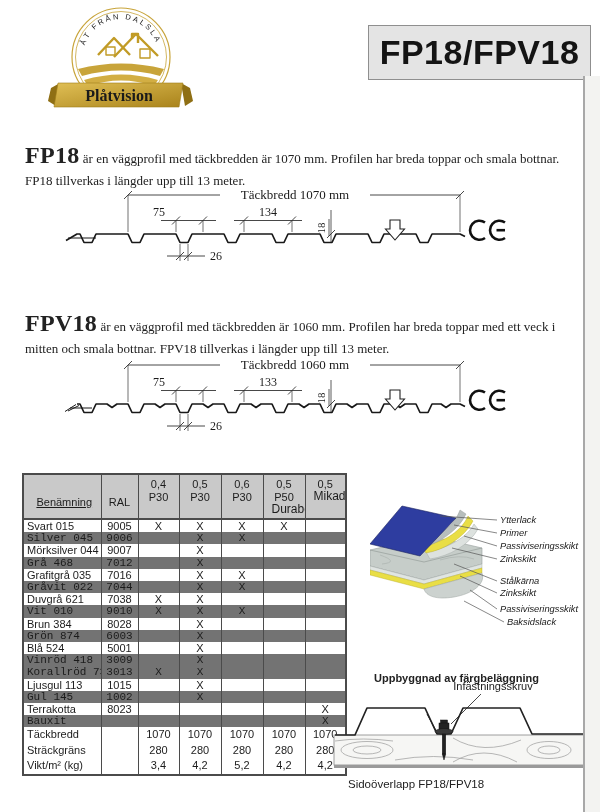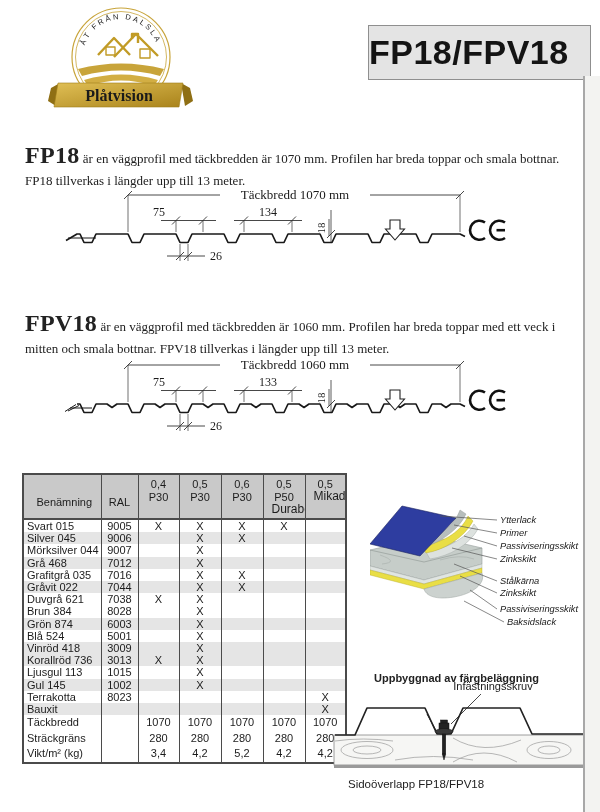--- a/index.html
+++ b/index.html
@@ -2,39 +2,39 @@
 <html><head>
 <meta charset="utf-8">
 <style>
   html,body{margin:0;padding:0;background:#ffffff;}
   .page{position:relative;width:600px;height:812px;background:#ffffff;overflow:hidden;
         font-family:"Liberation Serif",serif;color:#1d1d1d;}
   .abs{position:absolute;}
 
   
   .title-box{left:368px;top:25px;width:221px;height:53px;background:#e4e4e4;
-             border:1px solid #8f8f8f;text-align:left;}
+             border:1px solid #8f8f8f;text-align:center;}
   .title-box span{font:bold 34px/53px "Liberation Sans",sans-serif;color:#141414;letter-spacing:.5px;}
 
   
   .para{left:25px;width:552px;font-size:13px;line-height:21.5px;color:#222;}
   .profname{font-weight:bold;font-size:24px;letter-spacing:.3px;}
 
   
   .ctable{border-collapse:collapse;table-layout:fixed;width:323px;
           font-family:"Liberation Sans",sans-serif;font-size:11px;color:#1c1c1c;
           border:2px solid #4b4b4b;background:#fff;}
   .ctable th,.ctable td{border-left:1px solid #4b4b4b;padding:0 3px;height:12.2px;
           line-height:12.2px;font-weight:normal;white-space:nowrap;overflow:hidden;text-align:left;}
   .ctable thead th{background:#c9c9c9;border-bottom:2px solid #4b4b4b;vertical-align:top;padding:3px 8px 4px;height:auto;line-height:normal;}
-  .ctable thead th:nth-child(1){text-align:left;vertical-align:bottom;padding:16px 0 9px 4px;}
+  .ctable thead th:nth-child(1){text-align:left;vertical-align:bottom;padding:16px 0 9px 4px;text-decoration:underline;}
   .ctable thead th:nth-child(2){text-align:center;vertical-align:bottom;padding:0 0 9px 0;margin-left:16px;}
   .hl{line-height:13px;text-align:center;}
   .hsmall{font-size:12px;line-height:10px;}
-  .ctable tbody tr.stripe{background:#e5e5e5;}
+  .ctable tbody tr.stripe{background:#737373;font-family:Liberation Mono, monospace;}
   .ctable td.c{text-align:center;}
   .ctable tr.spec td{height:15.5px;line-height:15.5px;}
 
   .coating-caption{font:600 11px "Liberation Sans",sans-serif;color:#222;}
   .fasten-caption{font:11.5px "Liberation Sans",sans-serif;color:#222;}
 
   .edge-line{left:583px;top:76px;width:2px;height:736px;background:#a8a8a8;}
   .edge-strip{left:585px;top:76px;width:15px;height:736px;background:#f3f3f1;}
 
   svg text{font-family:"Liberation Serif",serif;fill:#1a1a1a;}
@@ -281,20 +281,29 @@
         </tr>
         <tr>
           <td>Duvgrå 621</td>
           <td class="c">7038</td>
           <td class="c">X</td>
           <td class="c">X</td>
           <td class="c"></td>
           <td class="c"></td>
           <td class="c"></td>
         </tr>
+        <tr class="stripe">
+          <td>Vit 010</td>
+          <td class="c">9010</td>
+          <td class="c">X</td>
+          <td class="c">X</td>
+          <td class="c">X</td>
+          <td class="c"></td>
+          <td class="c"></td>
+        </tr>
         <tr>
           <td>Brun 384</td>
           <td class="c">8028</td>
           <td class="c"></td>
           <td class="c">X</td>
           <td class="c"></td>
           <td class="c"></td>
           <td class="c"></td>
         </tr>
         <tr class="stripe">

